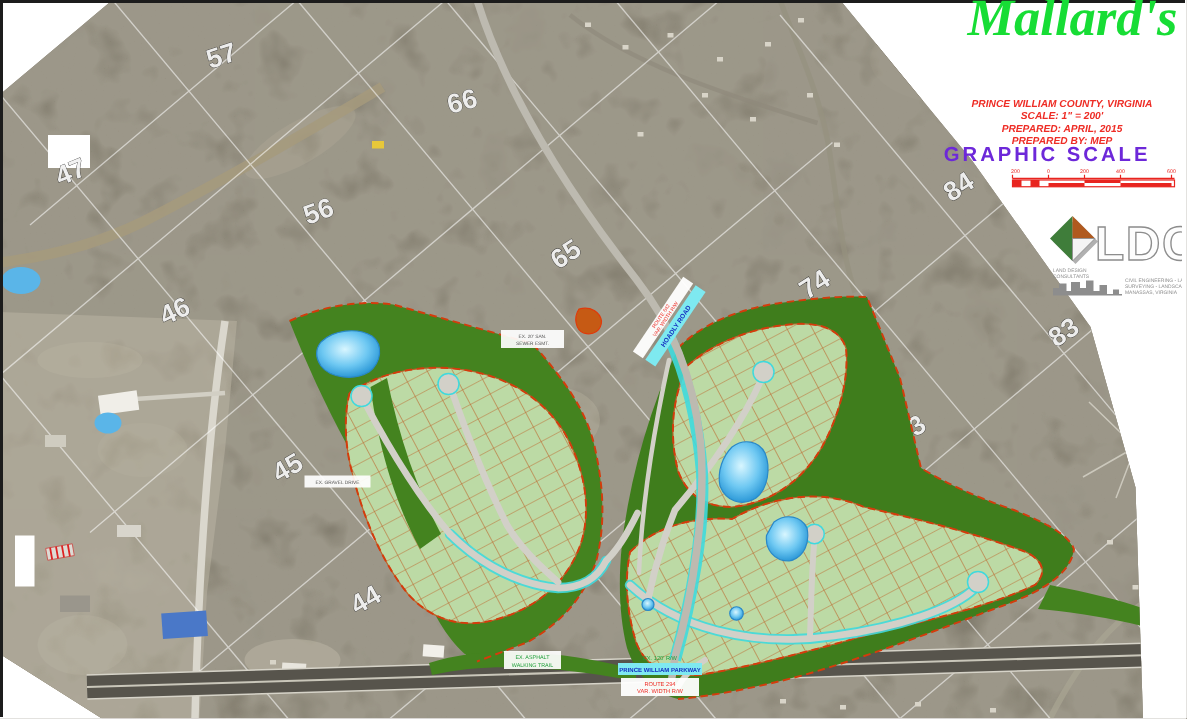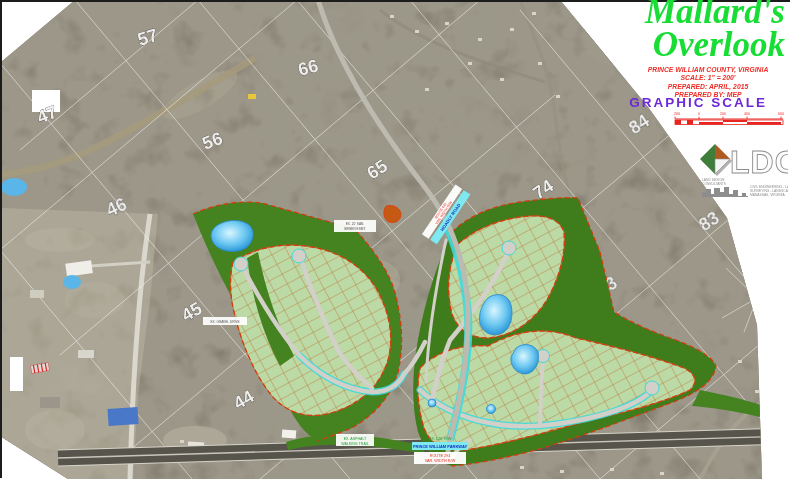--- a/index.html
+++ b/index.html
@@ -269,21 +269,20 @@
       <text x="355" y="225" font-size="3.2" fill="#555555">EX. 20' SAN.</text>
       <text x="355" y="230" font-size="3.2" fill="#555555">SEWER ESMT.</text>
     </g>
   </g>
 
   <path d="M1,478 L1,1 L790,1" fill="none" stroke="#1c1c1c" stroke-width="2"></path>
 </svg>
 
 <div class="panel-title">
   <div>Mallard's</div>
-  <div>Overlook</div>
 </div>
 
 <div class="panel-info">
   <div>PRINCE WILLIAM COUNTY, VIRGINIA</div>
   <div>SCALE: 1" = 200'</div>
   <div>PREPARED: APRIL, 2015</div>
   <div>PREPARED BY: MEP</div>
 </div>
 
 <div class="gscale-title">GRAPHIC SCALE</div>

